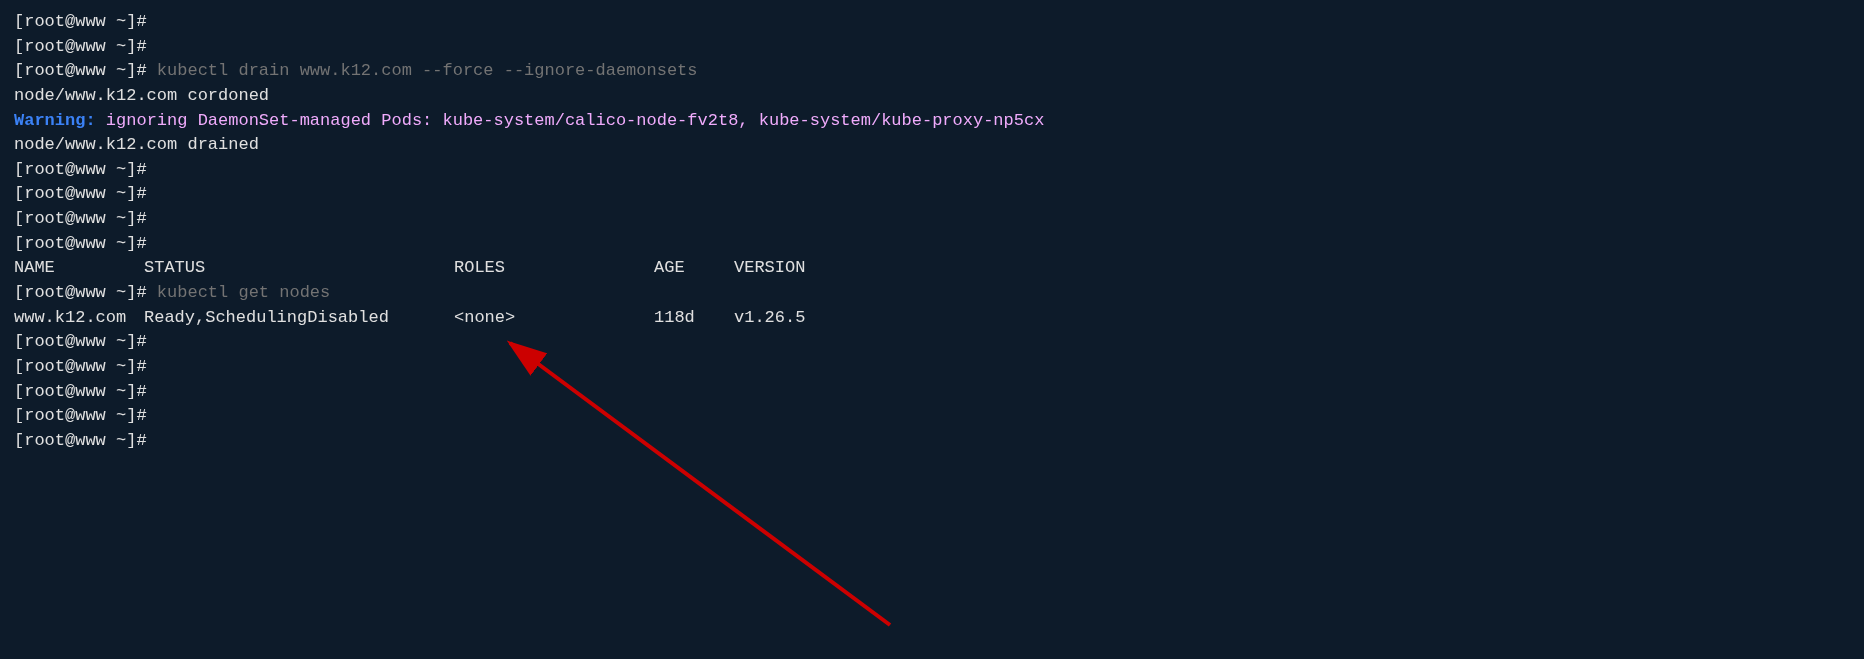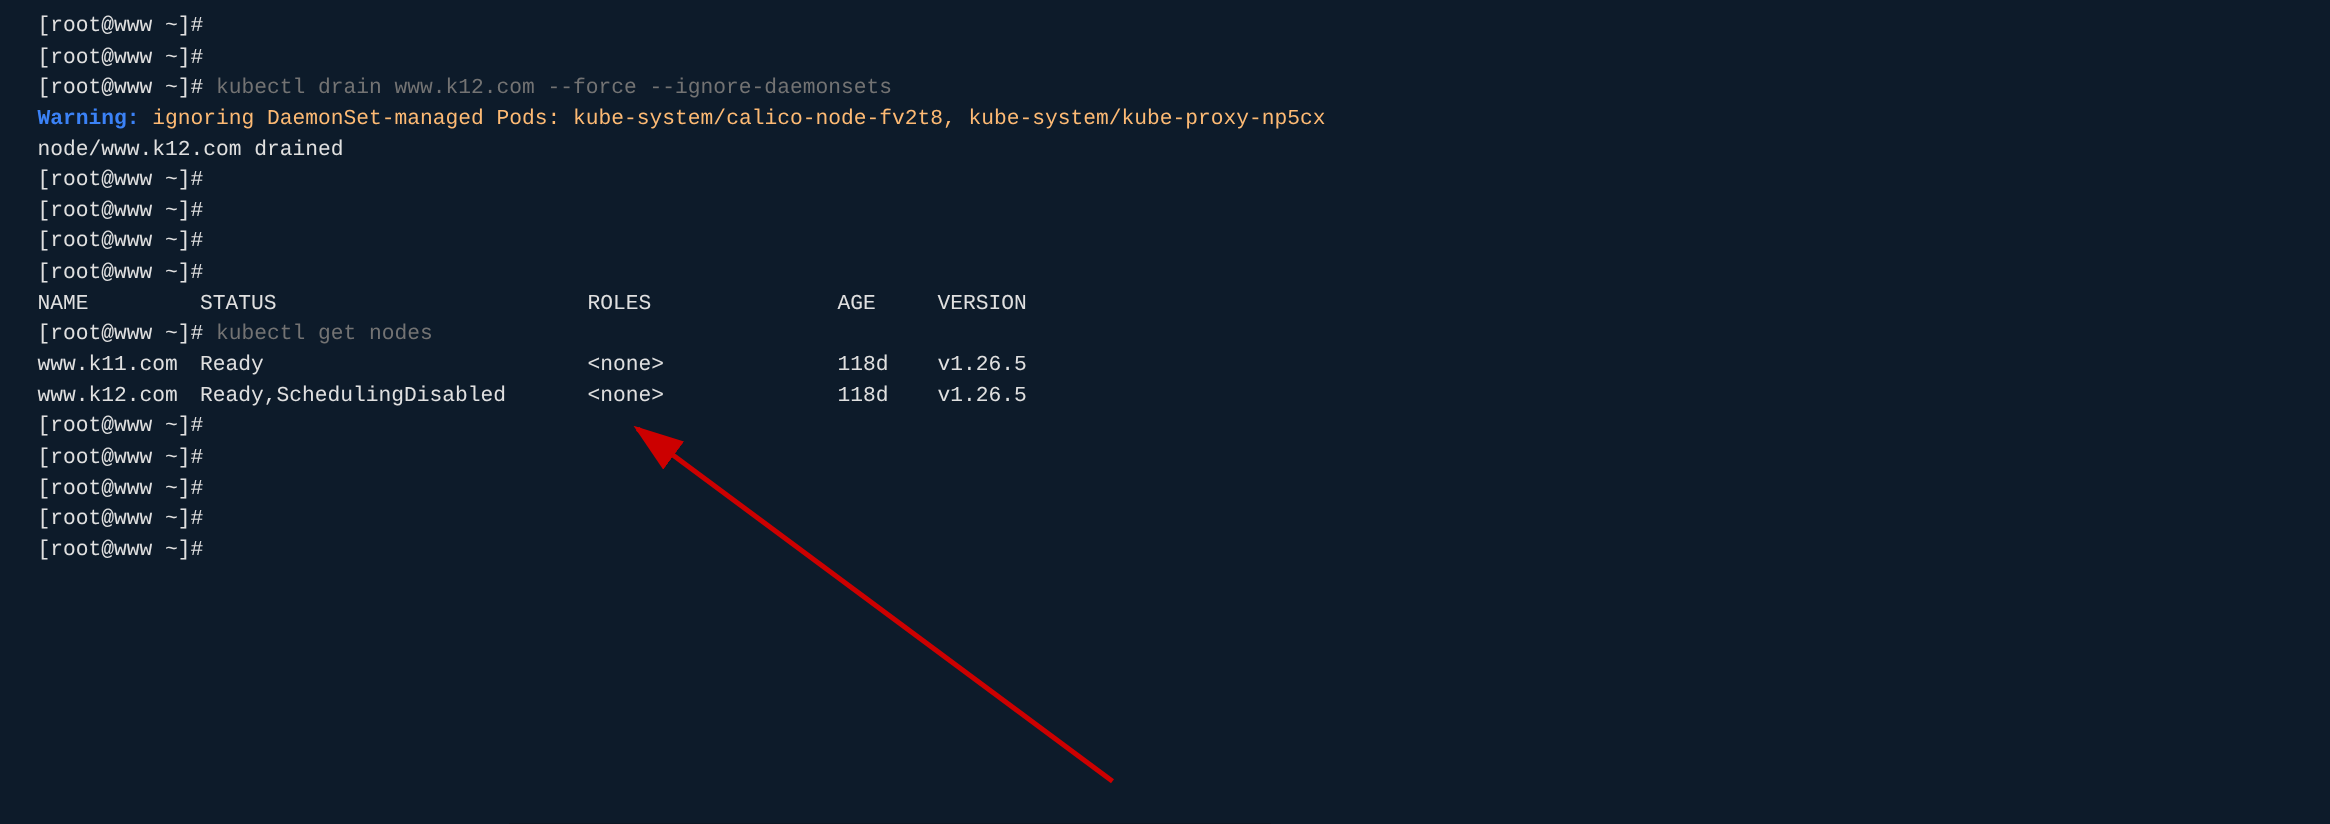--- a/index.html
+++ b/index.html
@@ -23,38 +23,37 @@
       width: 100%;
       height: 100%;
       padding: 10px 14px;
       position: relative;
       color: #e0e0e0;
     }
 
     .line {
       white-space: pre;
       display: block;
-      margin-left: 16px;
     }
 
     .prompt {
       color: #e0e0e0;
     }
 
     .cmd-text {
       color: #737373;
     }
 
     .warning-label {
       color: #3b82f6;
       font-weight: bold;
     }
 
     .warning-text {
-      color: #fdba74;
+      color: #f0abfc;
     }
 
     .col-name {
       display: inline-block;
       width: 130px;
     }
 
     .col-status {
       display: inline-block;
       width: 310px;
@@ -86,29 +85,29 @@
   </style>
 </head>
 <body>
 
 <div class="terminal">
   <div>
 
     <span class="line"><span class="prompt">[root@www ~]#</span></span>
     <span class="line"><span class="prompt">[root@www ~]#</span></span>
     <span class="line"><span class="prompt">[root@www ~]# </span><span class="cmd-text">kubectl drain www.k12.com --force --ignore-daemonsets</span></span>
+    <span class="line"><span>node/www.k12.com cordoned</span></span>
     <span class="line"><span class="warning-label">Warning:</span><span class="warning-text"> ignoring DaemonSet-managed Pods: kube-system/calico-node-fv2t8, kube-system/kube-proxy-np5cx</span></span>
     <span class="line"><span>node/www.k12.com drained</span></span>
     <span class="line"><span class="prompt">[root@www ~]#</span></span>
     <span class="line"><span class="prompt">[root@www ~]#</span></span>
     <span class="line"><span class="prompt">[root@www ~]#</span></span>
     <span class="line"><span class="prompt">[root@www ~]#</span></span>
     <span class="line"><span class="col-name">NAME</span><span class="col-status">STATUS</span><span class="col-roles">ROLES</span><span class="col-age">AGE</span><span class="col-version">VERSION</span></span>
     <span class="line"><span class="prompt">[root@www ~]# </span><span class="cmd-text">kubectl get nodes</span></span>
-    <span class="line"><span class="col-name">www.k11.com</span><span class="col-status">Ready</span><span class="col-roles">&lt;none&gt;</span><span class="col-age">118d</span><span class="col-version">v1.26.5</span></span>
     <span class="line"><span class="col-name">www.k12.com</span><span class="col-status">Ready,SchedulingDisabled</span><span class="col-roles">&lt;none&gt;</span><span class="col-age">118d</span><span class="col-version">v1.26.5</span></span>
     <span class="line"><span class="prompt">[root@www ~]#</span></span>
     <span class="line"><span class="prompt">[root@www ~]#</span></span>
     <span class="line"><span class="prompt">[root@www ~]#</span></span>
     <span class="line"><span class="prompt">[root@www ~]#</span></span>
     <span class="line"><span class="prompt">[root@www ~]#</span></span>
 
   </div>
 
   <svg class="arrow-overlay" viewBox="0 0 1864 659" xmlns="http://www.w3.org/2000/svg">

